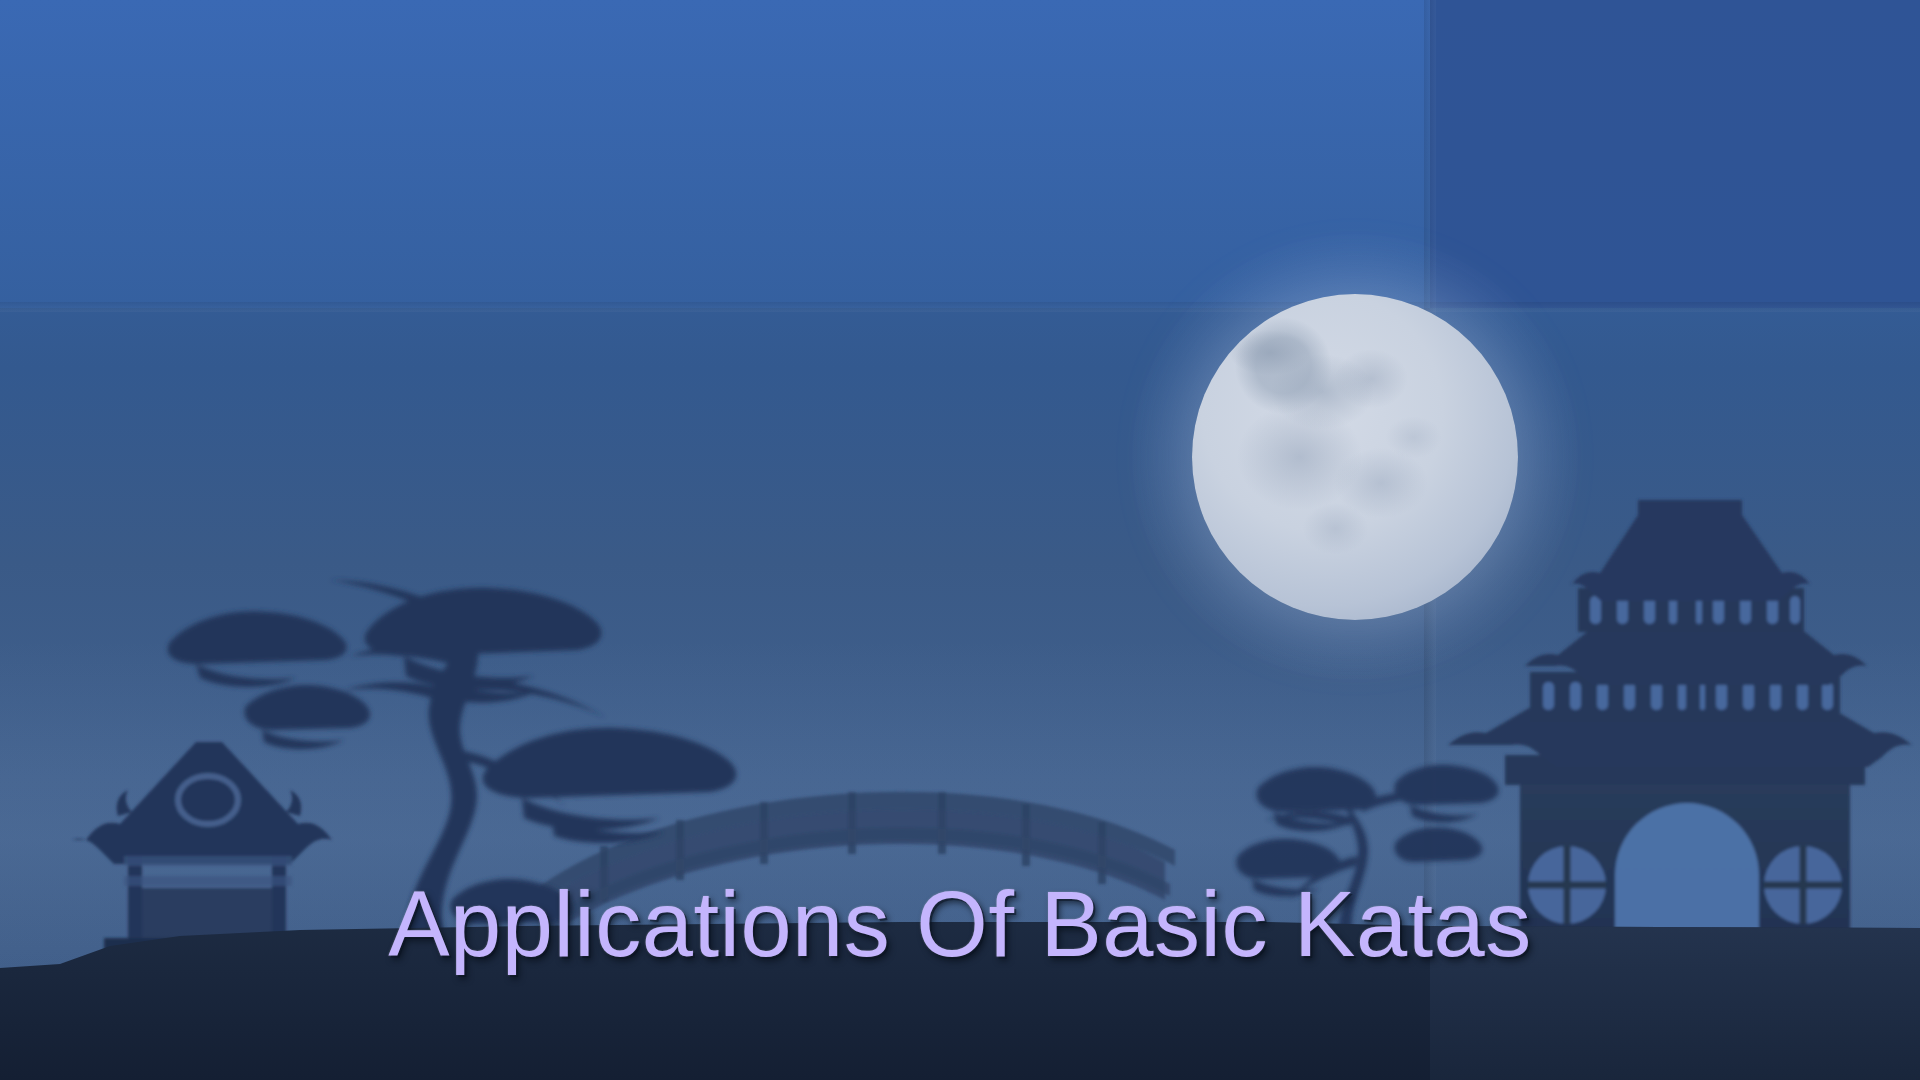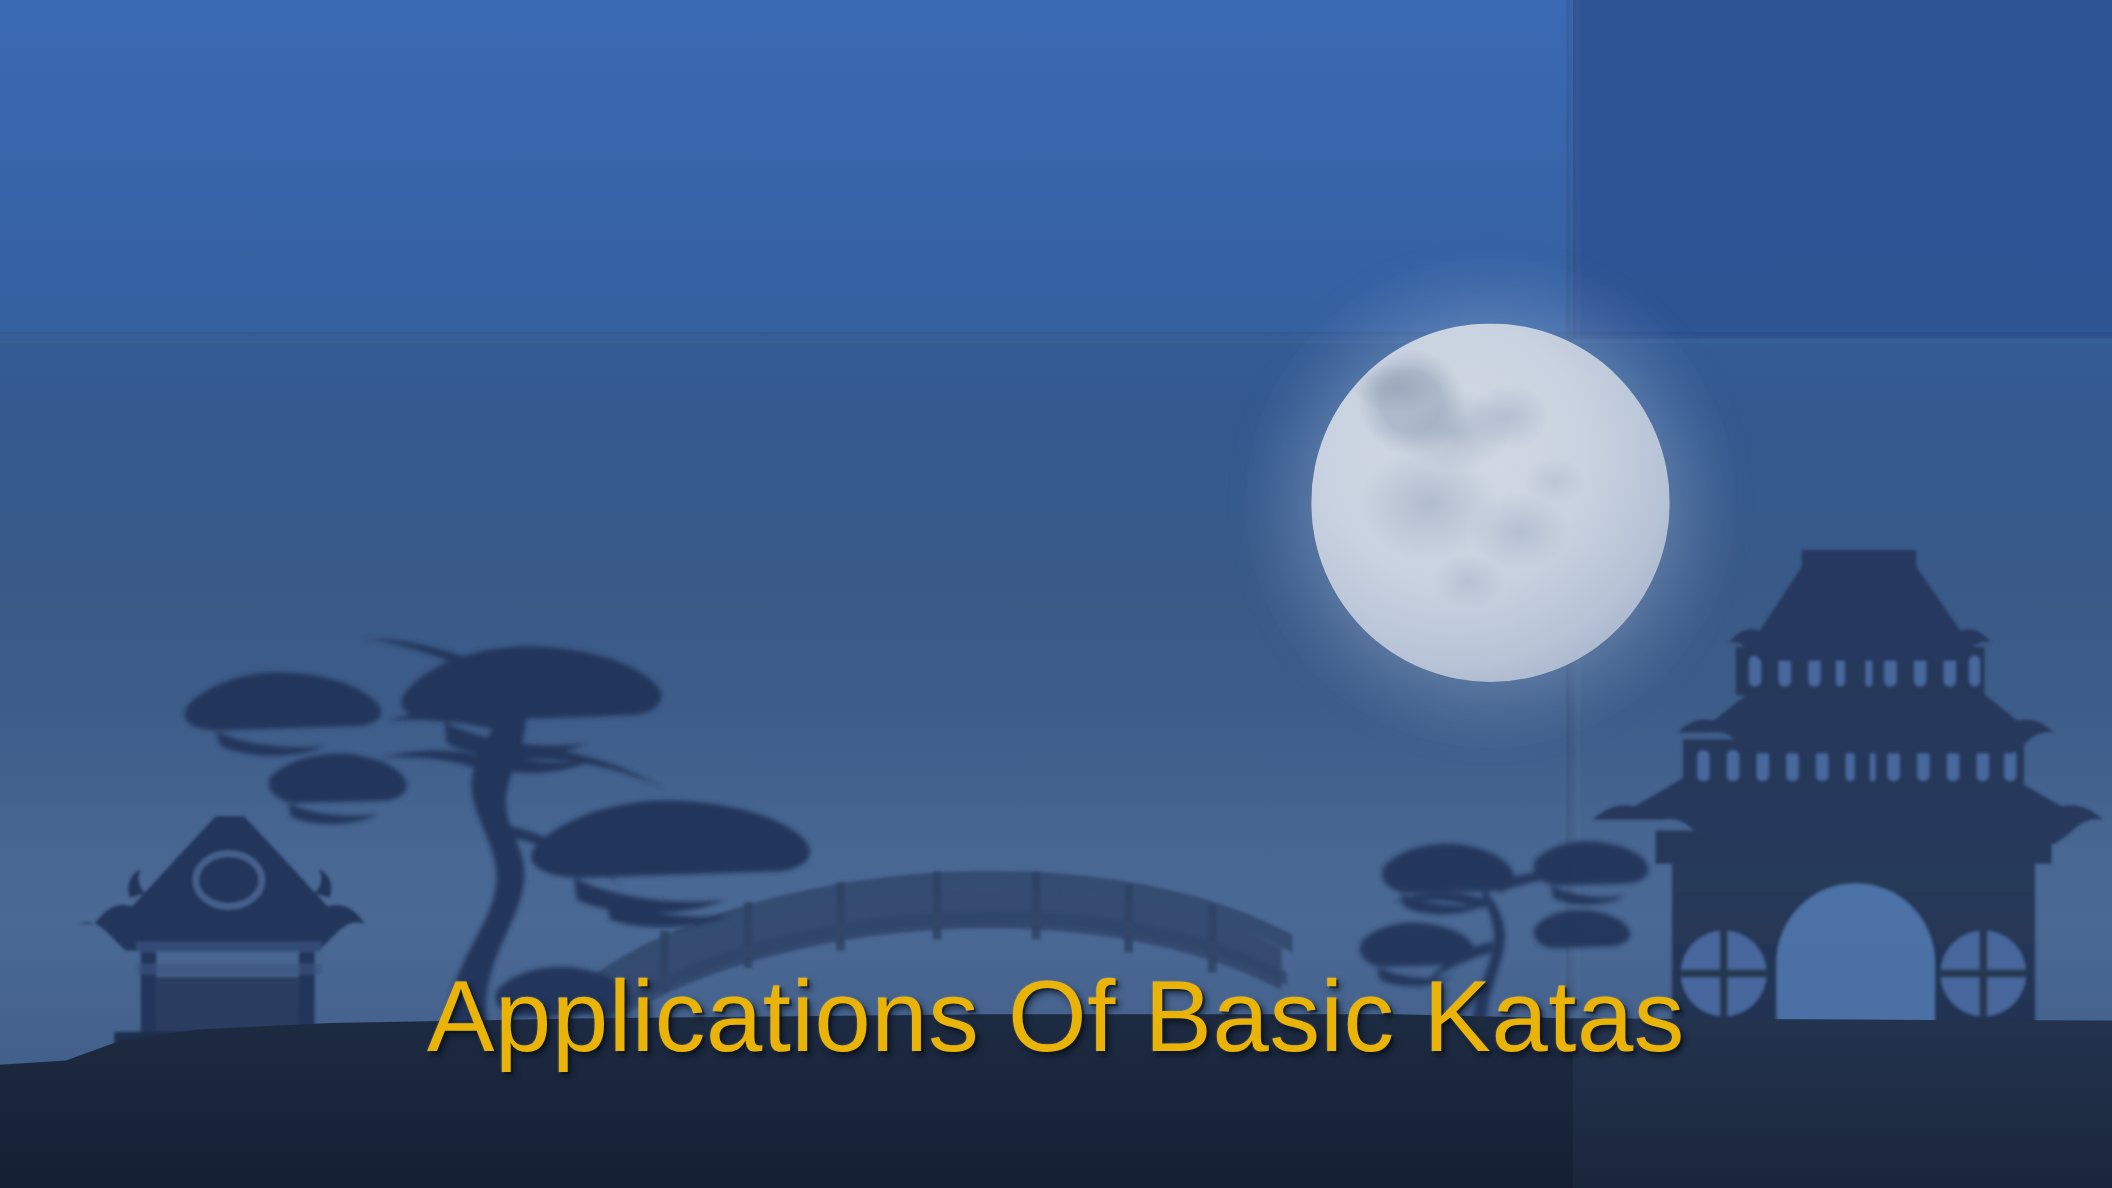--- a/index.html
+++ b/index.html
@@ -96,21 +96,21 @@
   
   .title {
     position:absolute;
     left:0; right:0;
     top:876px;
     text-align:center;
     font-size:92px;
     line-height:96px;
     font-weight:normal;
     letter-spacing:.5px;
-    color:#eab308;
+    color:#c4b5fd;
     text-shadow:
        2px 2px 0 rgba(10,18,32,.55),
        3px 4px 6px rgba(5,10,20,.65),
        0 0 2px rgba(255,255,255,.35);
     white-space:nowrap;
   }
 </style>
 </head>
 <body>
 

